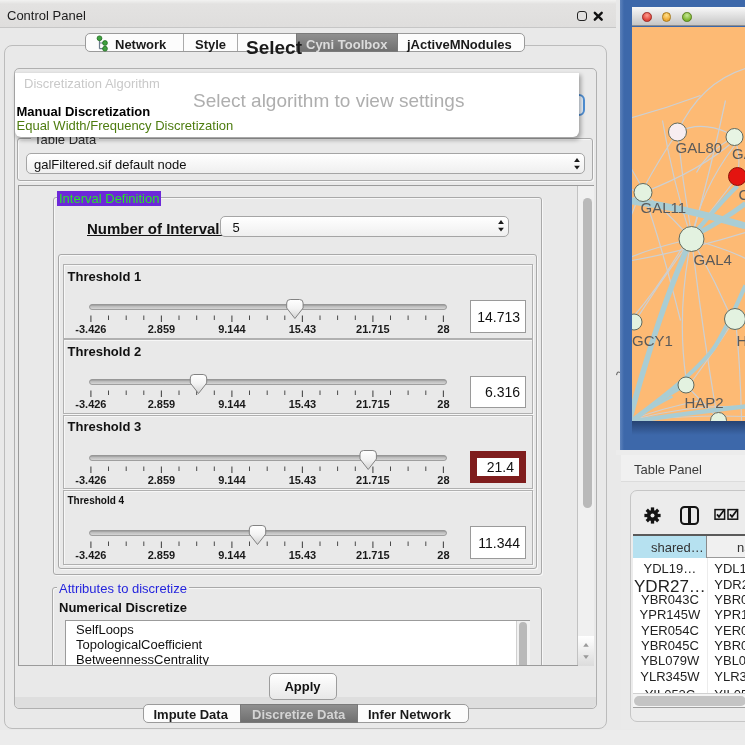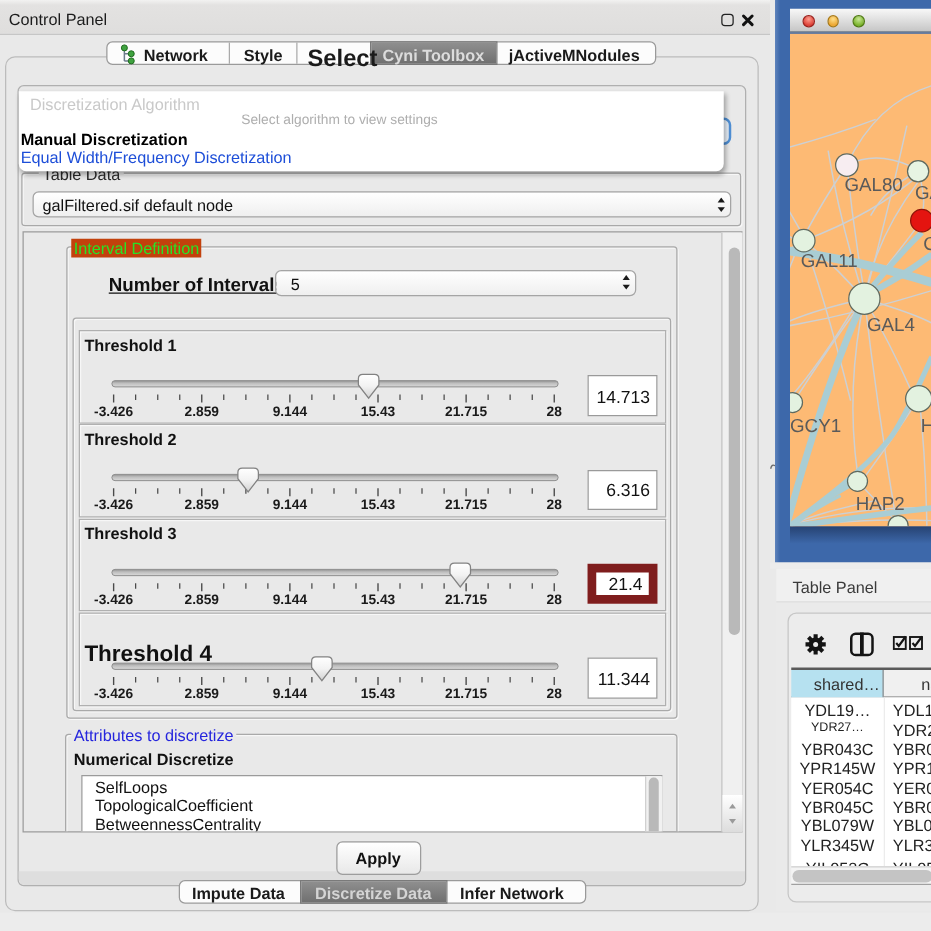--- a/index.html
+++ b/index.html
@@ -36,21 +36,21 @@
 <div class="abs" style="left:31px;top:132px;padding:0 3px;background:#e9e9e9;font-size:13px;color:#2a2a2a;">Table Data</div>
 <div class="abs" style="left:26px;top:153px;width:559px;height:21px;background:linear-gradient(180deg,#ffffff,#efefef);border:1px solid #a5a5a5;border-radius:5px;"></div>
 <div class="abs" style="left:34px;top:157px;font-size:13px;color:#111;">galFiltered.sif default node</div>
 <svg class="abs" style="left:573px;top:158px;" width="8" height="12" viewBox="0 0 8 12">
 <path d="M4 0 L6.9 3.9 L1.1 3.9 Z" fill="#1a1a1a"></path>
     <path d="M4 11.6 L6.9 7.7 L1.1 7.7 Z" fill="#1a1a1a"></path>
   </svg>
 <div class="abs" style="left:18px;top:185px;width:576px;height:481px;background:#e9e9e9;border:1px solid #9b9b9b;"></div>
 <div class="abs" id="sp" style="left:19px;top:186px;width:574px;height:479px;overflow:hidden;">
 <div class="abs" style="left:33.7px;top:10.599999999999994px;width:489.8px;height:378.4px;border:1px solid #a9a9a9;border-radius:3px;box-shadow:1px 1px 0 #f7f7f7, inset 1px 1px 0 #f7f7f7;"></div>
-<div class="abs" style="left:38px;top:4.5px;padding:0 2px;background:#c2410c;font-size:13px;color:#27e427;">Interval Definition</div>
+<div class="abs" style="left:38px;top:4.5px;padding:0 2px;background:#6d28d9;font-size:13px;color:#27e427;">Interval Definition</div>
 <div class="abs" style="left:68px;top:33.5px;font-size:15px;font-weight:700;color:#111;text-decoration:underline;">Number of Intervals</div>
 <div class="abs" style="left:201px;top:29.80000000000001px;width:289px;height:20.8px;background:linear-gradient(180deg,#ffffff,#efefef);border:1px solid #a5a5a5;border-radius:5px;"></div>
 <div class="abs" style="left:213.5px;top:33.5px;font-size:13px;color:#111;">5</div>
 <svg class="abs" style="left:478px;top:34px;" width="8" height="12" viewBox="0 0 8 12">
 <path d="M4 0 L6.9 3.9 L1.1 3.9 Z" fill="#1a1a1a"></path>
       <path d="M4 11.6 L6.9 7.7 L1.1 7.7 Z" fill="#1a1a1a"></path>
     </svg>
 <div class="abs" style="left:39.3px;top:67.5px;width:478.7px;height:315.0px;border:1px solid #a9a9a9;border-radius:3px;box-shadow:1px 1px 0 #f7f7f7, inset 1px 1px 0 #f7f7f7;"></div>
 <div class="abs" style="left:43.5px;top:78px;width:470.5px;height:74.5px;border:1px solid #b0b0b0;background:#e9e9e9;box-shadow:1px 1px 0 #f7f7f7, inset 1px 1px 0 #f7f7f7;"></div>
 <div class="abs" style="left:48.5px;top:82.5px;font-size:13px;font-weight:700;color:#111;text-align:right;">Threshold 1</div>
@@ -148,21 +148,21 @@
       <line x1="327.5" y1="51.5" x2="327.5" y2="56" stroke="#4a4a4a" stroke-width="1"></line>
       <line x1="345.1" y1="51.5" x2="345.1" y2="56" stroke="#4a4a4a" stroke-width="1"></line>
       <line x1="362.8" y1="51.5" x2="362.8" y2="56" stroke="#4a4a4a" stroke-width="1"></line>
       <text x="309.9" y="68.5" font-size="11" font-weight="700" fill="#1a1a1a" text-anchor="middle" font-family="Liberation Sans, sans-serif">21.715</text>
       <line x1="380.4" y1="51.5" x2="380.4" y2="58" stroke="#4a4a4a" stroke-width="1.1"></line>
       <text x="380.4" y="68.5" font-size="11" font-weight="700" fill="#1a1a1a" text-anchor="middle" font-family="Liberation Sans, sans-serif">28</text>
       <path d="M 297.0 39 L 297.0 44 L 305.2 54.5 L 313.4 44 L 313.4 39 Q 313.4 35.5 309.9 35.5 L 300.5 35.5 Q 297.0 35.5 297.0 39 Z" fill="url(#thm)" stroke="#828282" stroke-width="1"></path>
     </svg>
 <div class="abs" style="left:451px;top:265.09999999999997px;width:55.5px;height:32.3px;background:#ffffff;border:7px solid #7f1d1d;display:flex;align-items:center;justify-content:flex-end;padding-right:4.5px;font-size:14px;color:#111;">21.4</div>
 <div class="abs" style="left:43.5px;top:304px;width:470.5px;height:74.5px;border:1px solid #b0b0b0;background:#e9e9e9;box-shadow:1px 1px 0 #f7f7f7, inset 1px 1px 0 #f7f7f7;"></div>
-<div class="abs" style="left:48.5px;top:308.5px;font-size:18px;font-weight:700;color:#111;margin-top:18px;">Threshold 4</div>
+<div class="abs" style="left:48.5px;top:308.5px;font-size:10px;font-weight:700;color:#111;">Threshold 4</div>
 <svg class="abs" style="left:43.5px;top:304px;" width="470.5" height="74.5" viewBox="0 0 470.5 74.5">
       <rect x="26.5" y="40.5" width="357" height="5" rx="2.5" fill="url(#trk)" stroke="#8e8e8e" stroke-width="0.8"></rect>
       <line x1="27.9" y1="51.5" x2="27.9" y2="58" stroke="#4a4a4a" stroke-width="1.1"></line>
       <line x1="45.5" y1="51.5" x2="45.5" y2="56" stroke="#4a4a4a" stroke-width="1"></line>
       <line x1="63.2" y1="51.5" x2="63.2" y2="56" stroke="#4a4a4a" stroke-width="1"></line>
       <line x1="80.8" y1="51.5" x2="80.8" y2="56" stroke="#4a4a4a" stroke-width="1"></line>
       <text x="27.9" y="68.5" font-size="11" font-weight="700" fill="#1a1a1a" text-anchor="middle" font-family="Liberation Sans, sans-serif">-3.426</text>
       <line x1="98.4" y1="51.5" x2="98.4" y2="58" stroke="#4a4a4a" stroke-width="1.1"></line>
       <line x1="116.0" y1="51.5" x2="116.0" y2="56" stroke="#4a4a4a" stroke-width="1"></line>
       <line x1="133.7" y1="51.5" x2="133.7" y2="56" stroke="#4a4a4a" stroke-width="1"></line>
@@ -207,23 +207,23 @@
   </svg>
 <div class="abs" style="left:268.5px;top:673px;width:68px;height:27px;background:linear-gradient(180deg,#ffffff,#e8e8e8);border:1px solid #9d9d9d;border-radius:5px;display:flex;align-items:center;justify-content:center;font-size:13px;font-weight:600;color:#111;">Apply</div>
 <div class="abs" style="left:143px;top:704px;width:325.5px;height:19px;background:#fcfcfc;border:1px solid #9a9a9a;border-radius:5px;overflow:hidden;"></div>
 <div class="abs" style="left:239.5px;top:704px;width:118px;height:19px;background:linear-gradient(180deg,#8f8f8f,#707070);border:1px solid #7a7a7a;"></div>
 <div class="abs" style="left:153.5px;top:707.3px;font-size:13px;font-weight:600;color:#1a1a1a;">Impute Data</div>
 <div class="abs" style="left:252px;top:707.3px;font-size:13px;font-weight:600;color:#d4d4d4;">Discretize Data</div>
 <div class="abs" style="left:368px;top:707.3px;font-size:13px;font-weight:600;color:#1a1a1a;">Infer Network</div>
 <div class="abs" style="left:566px;top:94px;width:19px;height:22px;background:#eaf2fb;border:2.5px solid #4f8fd4;border-radius:6px;"></div>
 <div class="abs" style="left:14.5px;top:73px;width:564px;height:63.5px;background:#ffffff;border-radius:0 0 6px 6px;box-shadow:1.5px 2.5px 4px rgba(0,0,0,0.32);"></div>
 <div class="abs" style="left:24px;top:76px;font-size:13px;color:#c9c9c9;">Discretization Algorithm</div>
-<div class="abs" style="left:193px;top:89.5px;font-size:11px;color:#aeaeae;">Select algorithm to view settings</div>
+<div class="abs" style="left:193px;top:89.5px;font-size:19px;color:#aeaeae;">Select algorithm to view settings</div>
 <div class="abs" style="left:16.5px;top:104px;font-size:13px;font-weight:700;color:#000;">Manual Discretization</div>
-<div class="abs" style="left:16.5px;top:118px;font-size:13px;color:#1d4ed8;">Equal Width/Frequency Discretization</div>
+<div class="abs" style="left:16.5px;top:118px;font-size:13px;color:#4d7c0f;">Equal Width/Frequency Discretization</div>
 <svg class="abs" style="left:615.5px;top:369.5px;" width="5" height="6" viewBox="0 0 5 6">
 <path d="M0.5,5 Q1.5,0.8 4,2.6" fill="none" stroke="#6a6a6a" stroke-width="1.1"></path>
   </svg>
 <div class="abs" style="left:620px;top:0;width:125px;height:450px;background:linear-gradient(90deg,#5e83bc 0px,#3d68aa 4px);"></div>
 <div class="abs" style="left:631.5px;top:6.5px;width:113.5px;height:19.5px;background:linear-gradient(180deg,#f8f8f8,#c6c6c6);border-bottom:1px solid #8e8e8e;"></div>
 <div class="abs" style="left:642.2px;top:12.2px;width:9.6px;height:9.6px;border-radius:50%;background:radial-gradient(circle at 50% 30%, #ff9d8f 0%, #dd4238 70%);border:0.8px solid #9d2520;"></div>
 <div class="abs" style="left:661.7px;top:12.2px;width:9.6px;height:9.6px;border-radius:50%;background:radial-gradient(circle at 50% 30%, #ffe08a 0%, #eda834 70%);border:0.8px solid #a87a18;"></div>
 <div class="abs" style="left:682.2px;top:12.2px;width:9.6px;height:9.6px;border-radius:50%;background:radial-gradient(circle at 50% 30%, #c8e896 0%, #7cb42e 70%);border:0.8px solid #537d17;"></div>
 <div class="abs" style="left:631.5px;top:420.5px;width:113.5px;height:14px;background:linear-gradient(180deg,rgba(10,20,45,0.45),rgba(10,20,45,0));"></div>
 <div class="abs" style="left:631.5px;top:26.5px;width:119px;height:394px;background:#fdba74;overflow:hidden;">
@@ -317,21 +317,21 @@
 <rect x="1" y="1.6" width="9.6" height="9.6" fill="none" stroke="#141414" stroke-width="1.5"></rect>
 <path d="M3 6.4 L5 8.8 L10.6 1.2" fill="none" stroke="#141414" stroke-width="1.7"></path>
   </svg>
 <div class="abs" style="left:633.3px;top:534px;width:111.7px;height:24.4px;background:#f0f0f0;border-top:2px solid #5a5a5a;border-bottom:1px solid #9a9a9a;"></div>
 <div class="abs" style="left:633.3px;top:536px;width:73.3px;height:22.4px;background:#b6e1f0;border-right:1px solid #8a8a8a;"></div>
 <div class="abs" style="left:651px;top:540px;font-size:13px;color:#333;">shared…</div>
 <div class="abs" style="left:737px;top:540px;font-size:13px;color:#333;">na</div>
 <div class="abs" style="left:633.3px;top:558.4px;width:111.7px;height:134.2px;background:#ffffff;overflow:hidden;">
 <div class="abs" style="left:0;top:3.1000000000000227px;width:73.3px;text-align:center;font-size:13px;color:#222;">YDL19…</div>
 <div class="abs" style="left:81px;top:3.1000000000000227px;font-size:13px;color:#222;white-space:nowrap;">YDL190C</div>
-<div class="abs" style="left:0;top:18.399999999999977px;width:73.3px;text-align:center;font-size:10px;color:#222;">YDR27…</div>
+<div class="abs" style="left:0;top:18.399999999999977px;width:73.3px;text-align:center;font-size:17px;color:#222;">YDR27…</div>
 <div class="abs" style="left:81px;top:18.399999999999977px;font-size:13px;color:#222;white-space:nowrap;">YDR277C</div>
 <div class="abs" style="left:0;top:33.700000000000045px;width:73.3px;text-align:center;font-size:13px;color:#222;">YBR043C</div>
 <div class="abs" style="left:81px;top:33.700000000000045px;font-size:13px;color:#222;white-space:nowrap;">YBR043C</div>
 <div class="abs" style="left:0;top:49.0px;width:73.3px;text-align:center;font-size:13px;color:#222;">YPR145W</div>
 <div class="abs" style="left:81px;top:49.0px;font-size:13px;color:#222;white-space:nowrap;">YPR145W</div>
 <div class="abs" style="left:0;top:64.30000000000007px;width:73.3px;text-align:center;font-size:13px;color:#222;">YER054C</div>
 <div class="abs" style="left:81px;top:64.30000000000007px;font-size:13px;color:#222;white-space:nowrap;">YER054C</div>
 <div class="abs" style="left:0;top:79.60000000000002px;width:73.3px;text-align:center;font-size:13px;color:#222;">YBR045C</div>
 <div class="abs" style="left:81px;top:79.60000000000002px;font-size:13px;color:#222;white-space:nowrap;">YBR045C</div>
 <div class="abs" style="left:0;top:94.89999999999998px;width:73.3px;text-align:center;font-size:13px;color:#222;">YBL079W</div>

